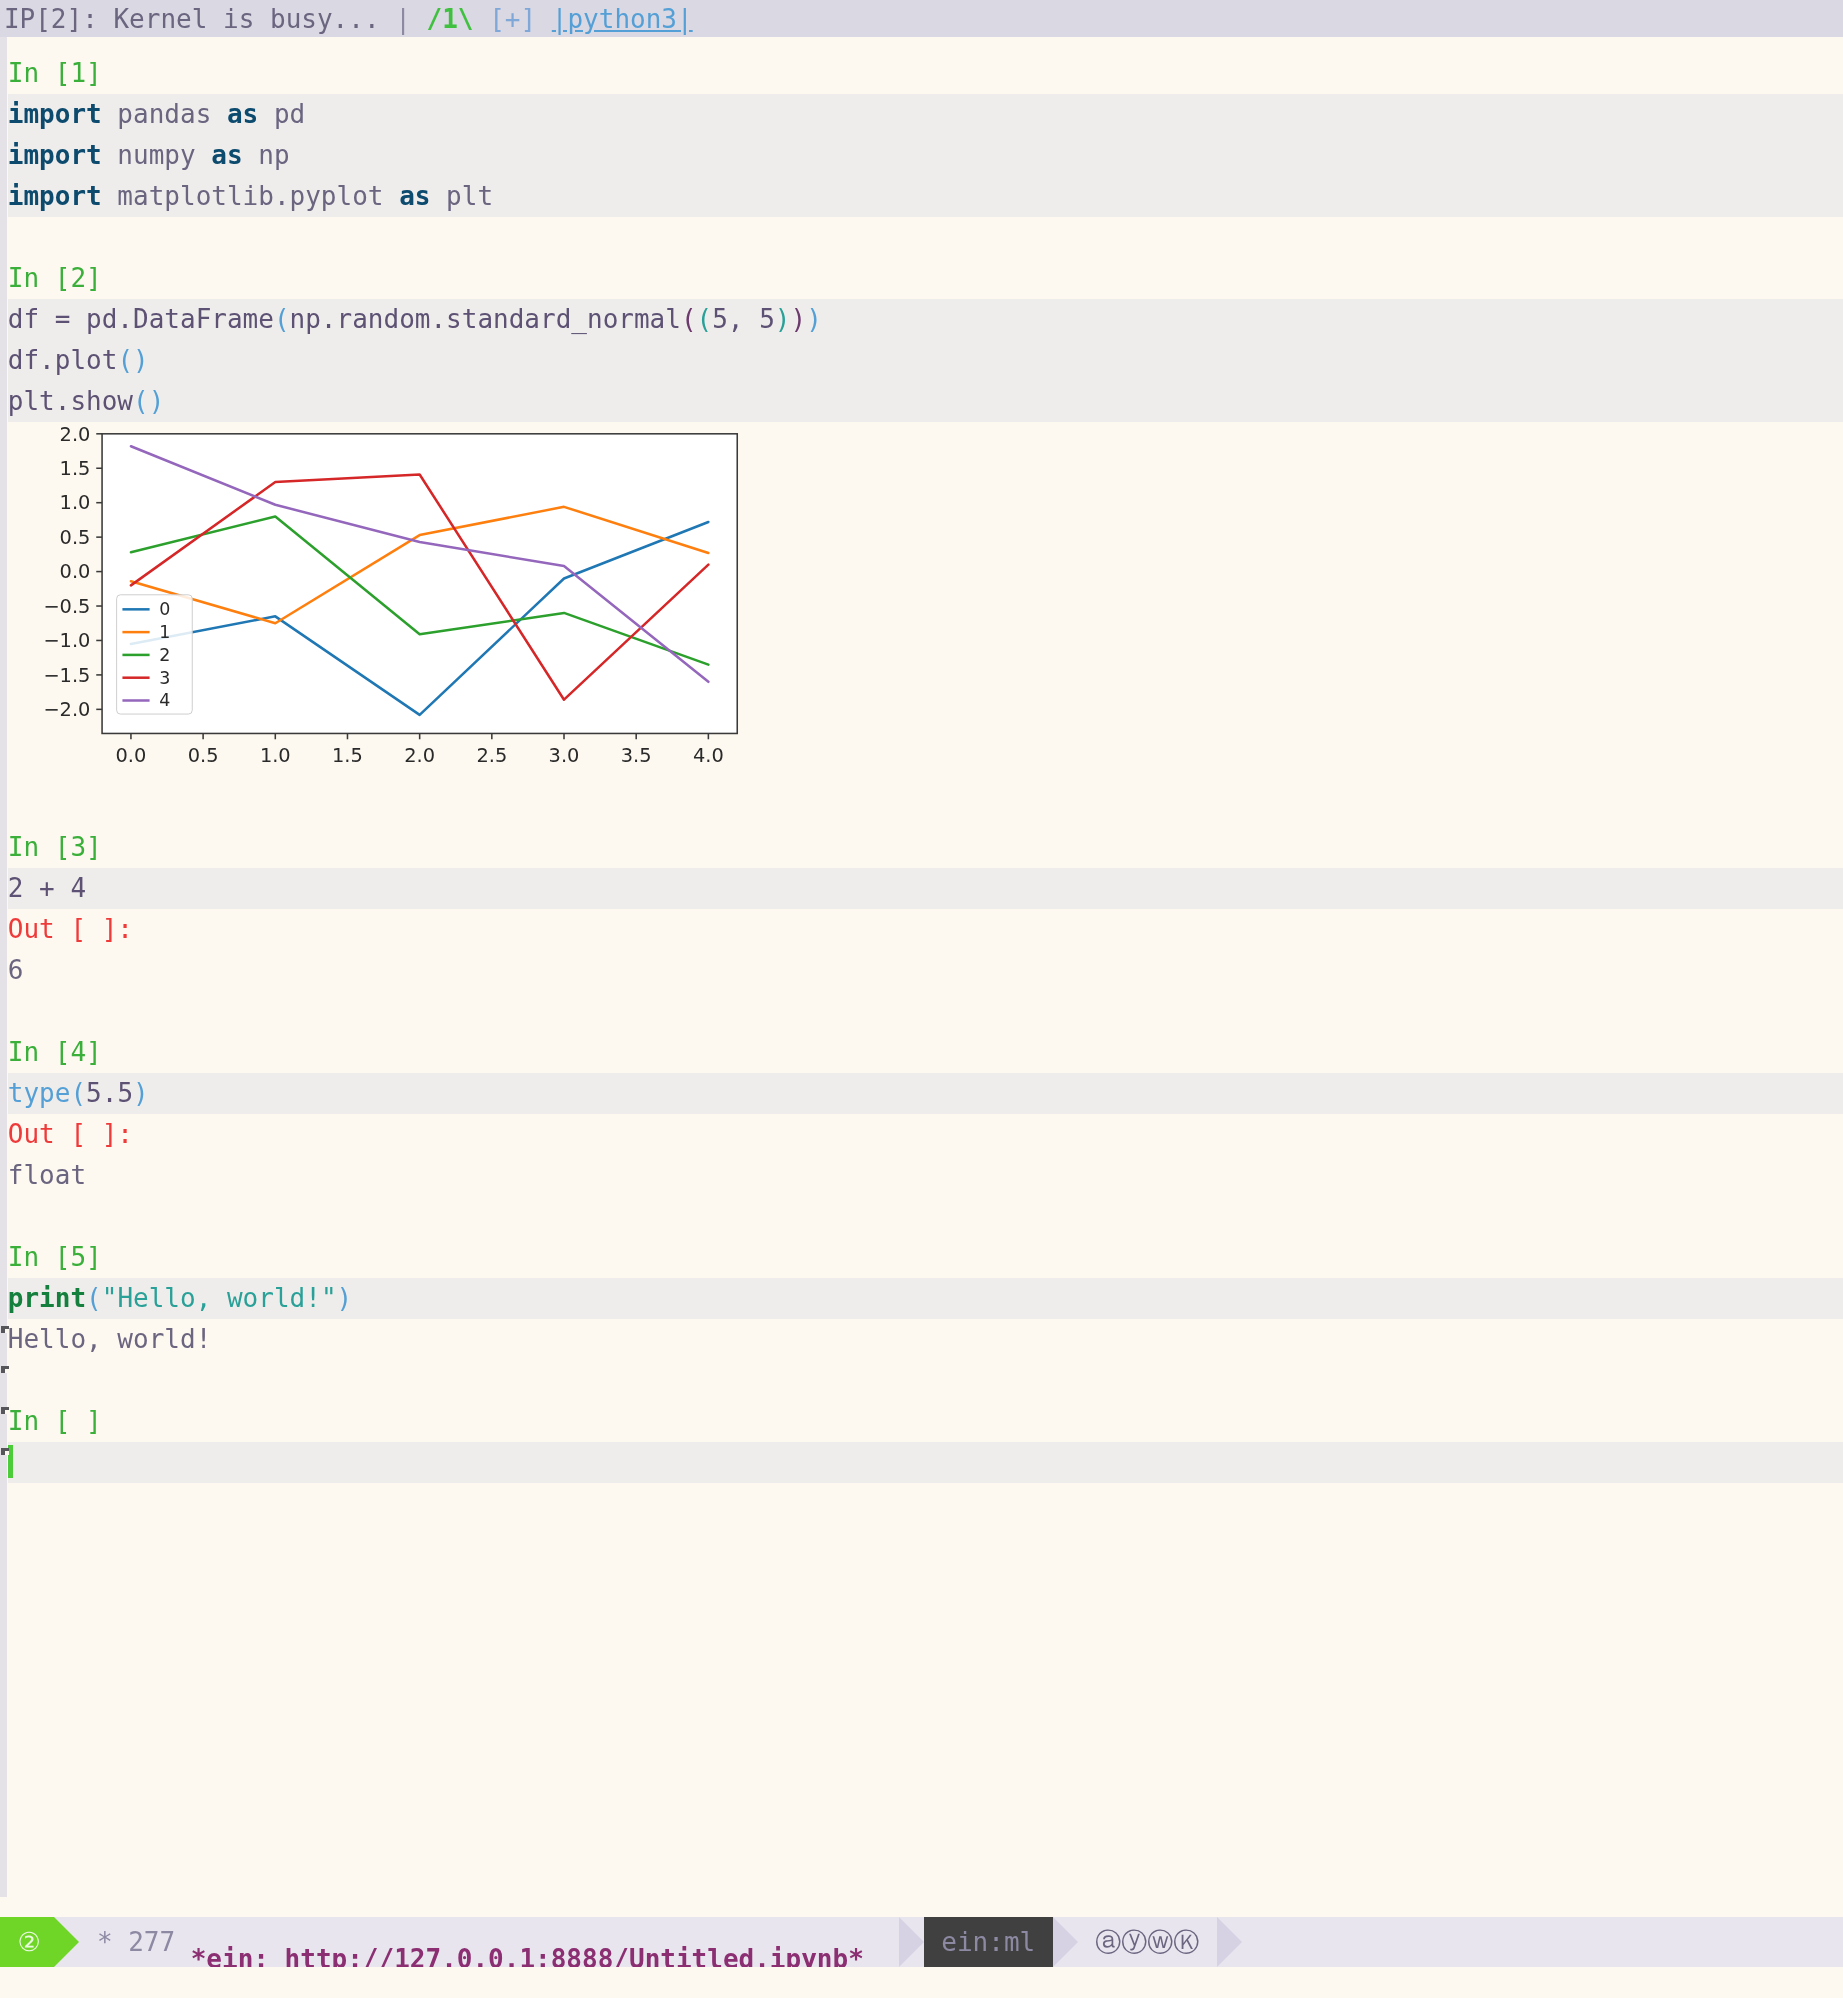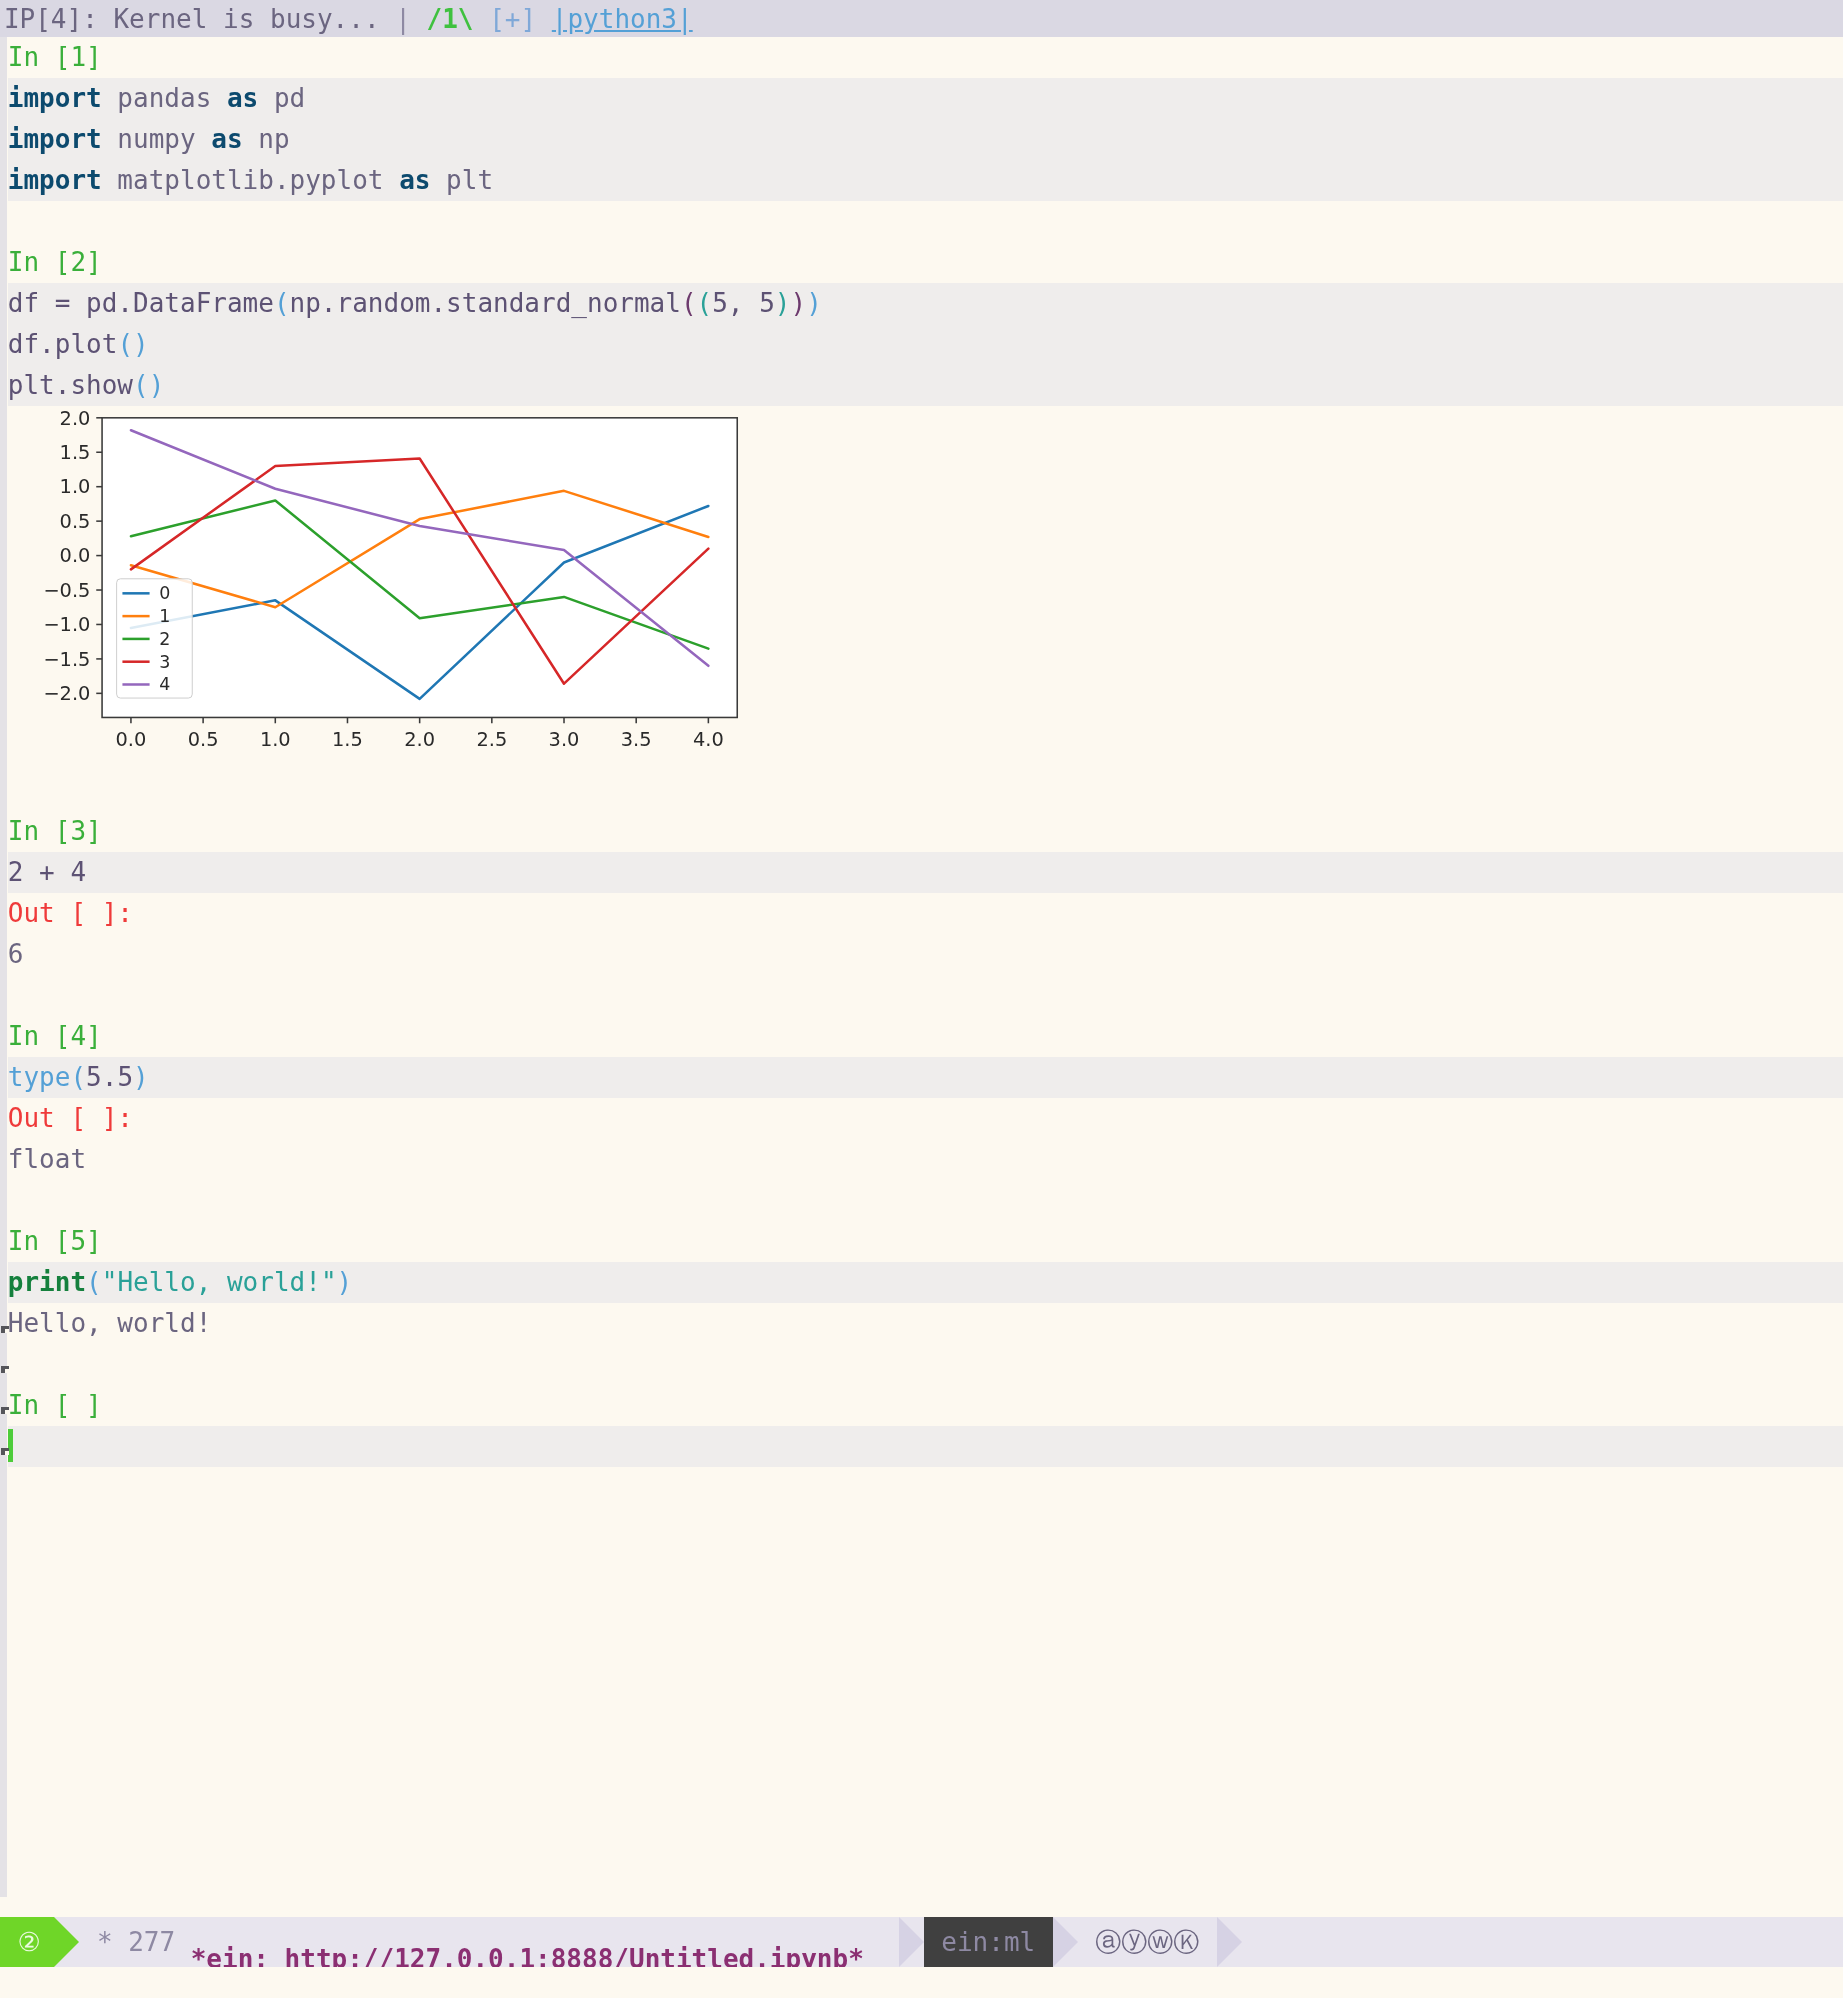--- a/index.html
+++ b/index.html
@@ -28,21 +28,21 @@
     position:absolute;top:37px;left:0;
     width:1844px;height:1860px;
     background:#fdf9f0;
     font-size:26px;line-height:41px;
     white-space:pre;
   }
   .gutter{
     position:absolute;left:0;top:0;width:6.8px;height:100%;
     background:#e4e2e6;
   }
-  .content{position:absolute;left:7.8px;top:0;right:0;}
+  .content{position:absolute;left:7.8px;top:16px;right:0;}
 
   .prompt-in{color:#3aaf3a;}
   .prompt-out{color:#ef3a3a;text-align:center;}
   .codeline{
     background:#efedec;
     display:block;
     padding-left:0px;
     width:1836px;
   }
   .blank{display:block;height:41px;}
@@ -101,21 +101,21 @@
   .ml-circles{color:#6b6580;letter-spacing:0px;}
   #echo-area{
     position:absolute;left:0;bottom:0;width:1844px;height:32px;
     background:#fdf9f0;
   }
 </style>
 </head>
 <body>
 
 <div id="headerbar">
-  <span class="hdr-main">IP[4]: Kernel is busy...</span><span class="hdr-sep"> | </span><span class="hdr-warn">/1\</span><span class="hdr-main"> </span><span class="hdr-plus">[+]</span><span class="hdr-main"> </span><span class="hdr-kernel">|python3|</span>
+  <span class="hdr-main">IP[2]: Kernel is busy...</span><span class="hdr-sep"> | </span><span class="hdr-warn">/1\</span><span class="hdr-main"> </span><span class="hdr-plus">[+]</span><span class="hdr-main"> </span><span class="hdr-kernel">|python3|</span>
 </div>
 
 <div id="buffer">
   <div class="gutter"></div>
   <div class="content" id="cells-root"><span class="prompt-in">In [1]</span><br><span class="codeline"><span class="kw">import</span><span class="nm"> pandas </span><span class="kw">as</span><span class="nm"> pd</span></span><span class="codeline"><span class="kw">import</span><span class="nm"> numpy </span><span class="kw">as</span><span class="nm"> np</span></span><span class="codeline"><span class="kw">import</span><span class="nm"> matplotlib.pyplot </span><span class="kw">as</span><span class="nm"> plt</span></span><span class="blank">&nbsp;</span><span class="prompt-in">In [2]</span><br><span class="codeline"><span class="pv">df = pd.DataFrame</span><span class="fn">(</span><span class="pv">np.random.standard_normal</span><span class="ppurple">(</span><span class="pgreen">(</span><span class="pv">5, 5</span><span class="pgreen">)</span><span class="ppurple">)</span><span class="fn">)</span></span><span class="codeline"><span class="pv">df.plot</span><span class="fn">()</span></span><span class="codeline"><span class="pv">plt.show</span><span class="fn">()</span></span><div id="chart-wrap"><svg id="chart-svg" width="737" height="364" viewBox="0 0 760 375" style="font-size:27px">
           <rect x="0" y="0" width="760" height="375" fill="#fdf9f0"></rect>
           <rect x="97" y="12" width="655" height="309" fill="#ffffff" stroke="#3a3a3a" stroke-width="1.6"></rect>
           <line x1="91" x2="97" y1="12" y2="12" stroke="#3a3a3a" stroke-width="1.6"></line>
           <text x="85" y="19" text-anchor="end" font-family="&quot;DejaVu Sans&quot;, sans-serif" font-size="20" fill="#2a2a2a">2.0</text>
           <line x1="91" x2="97" y1="47.51724137931029" y2="47.51724137931029" stroke="#3a3a3a" stroke-width="1.6"></line>

